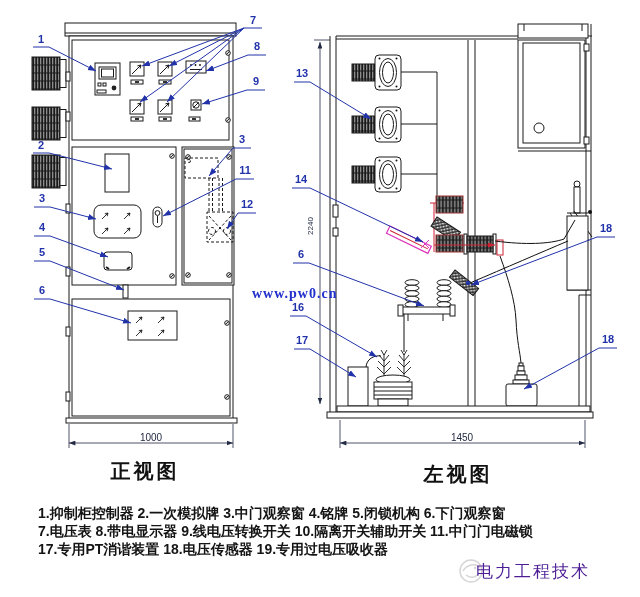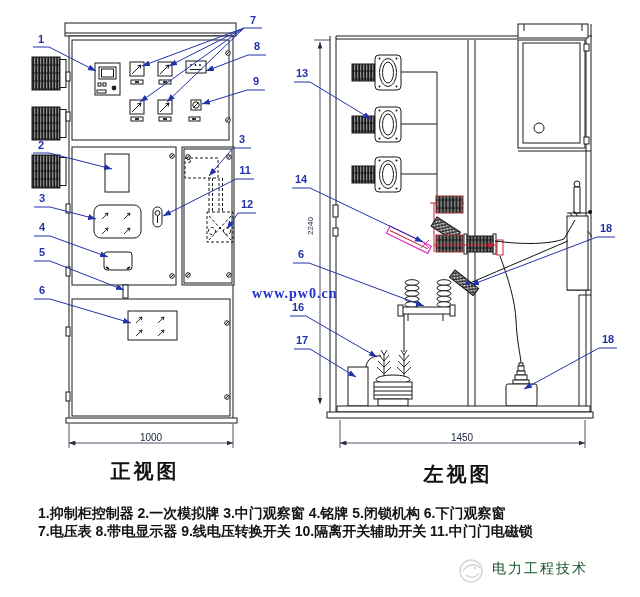--- a/index.html
+++ b/index.html
@@ -8,21 +8,21 @@
   .stage svg{position:absolute;left:0;top:0;}
   .num{position:absolute;color:#2233aa;font-size:11px;line-height:11px;font-weight:bold;
        transform:translateX(-50%);white-space:nowrap;}
   .dim{position:absolute;color:#222a44;font-size:10px;line-height:8px;transform:translateX(-50%);}
   .dim-v{position:absolute;color:#222a44;font-size:8px;line-height:8px;
          transform:translate(-50%,-50%) rotate(-90deg);}
   .viewlabel{position:absolute;color:#111;font-size:20px;font-weight:600;letter-spacing:3px;
              transform:translateX(-50%);white-space:nowrap;}
   .wm-site{position:absolute;left:252px;top:286px;color:#2231cc;font-size:14px;font-weight:bold;
            font-family:"Liberation Serif", serif;letter-spacing:1px;white-space:nowrap;}
-  .wm-brand{position:absolute;left:492px;top:560px;color:#14532d;font-size:14px;letter-spacing:2px;
+  .wm-brand{position:absolute;left:476px;top:560px;color:#4c1d95;font-size:17px;letter-spacing:2px;
             white-space:nowrap;}
   .legend{position:absolute;left:38px;top:504px;width:585px;color:#141414;font-size:14px;
           font-weight:bold;line-height:18px;white-space:nowrap;}
 </style>
 </head>
 <body>
 
 <div class="stage">
 
 <svg width="640" height="597" viewBox="0 0 640 597" fill="none" stroke="#1a1a1a" stroke-width="1">
@@ -398,14 +398,15 @@
 
   <span class="viewlabel" style="left:145px;top:458px">正视图</span>
   <span class="viewlabel" style="left:458px;top:461px">左视图</span>
 
   <span class="wm-site">www.pw0.cn</span>
   <span class="wm-brand">电力工程技术</span>
 
   <div class="legend">
     <div>1.抑制柜控制器  2.一次模拟牌  3.中门观察窗  4.铭牌  5.闭锁机构  6.下门观察窗</div>
     <div>7.电压表  8.带电显示器  9.线电压转换开关  10.隔离开关辅助开关  11.中门门电磁锁</div>
+    <div>17.专用PT消谐装置  18.电压传感器  19.专用过电压吸收器</div>
   </div>
 </div>
 
 </body></html>

